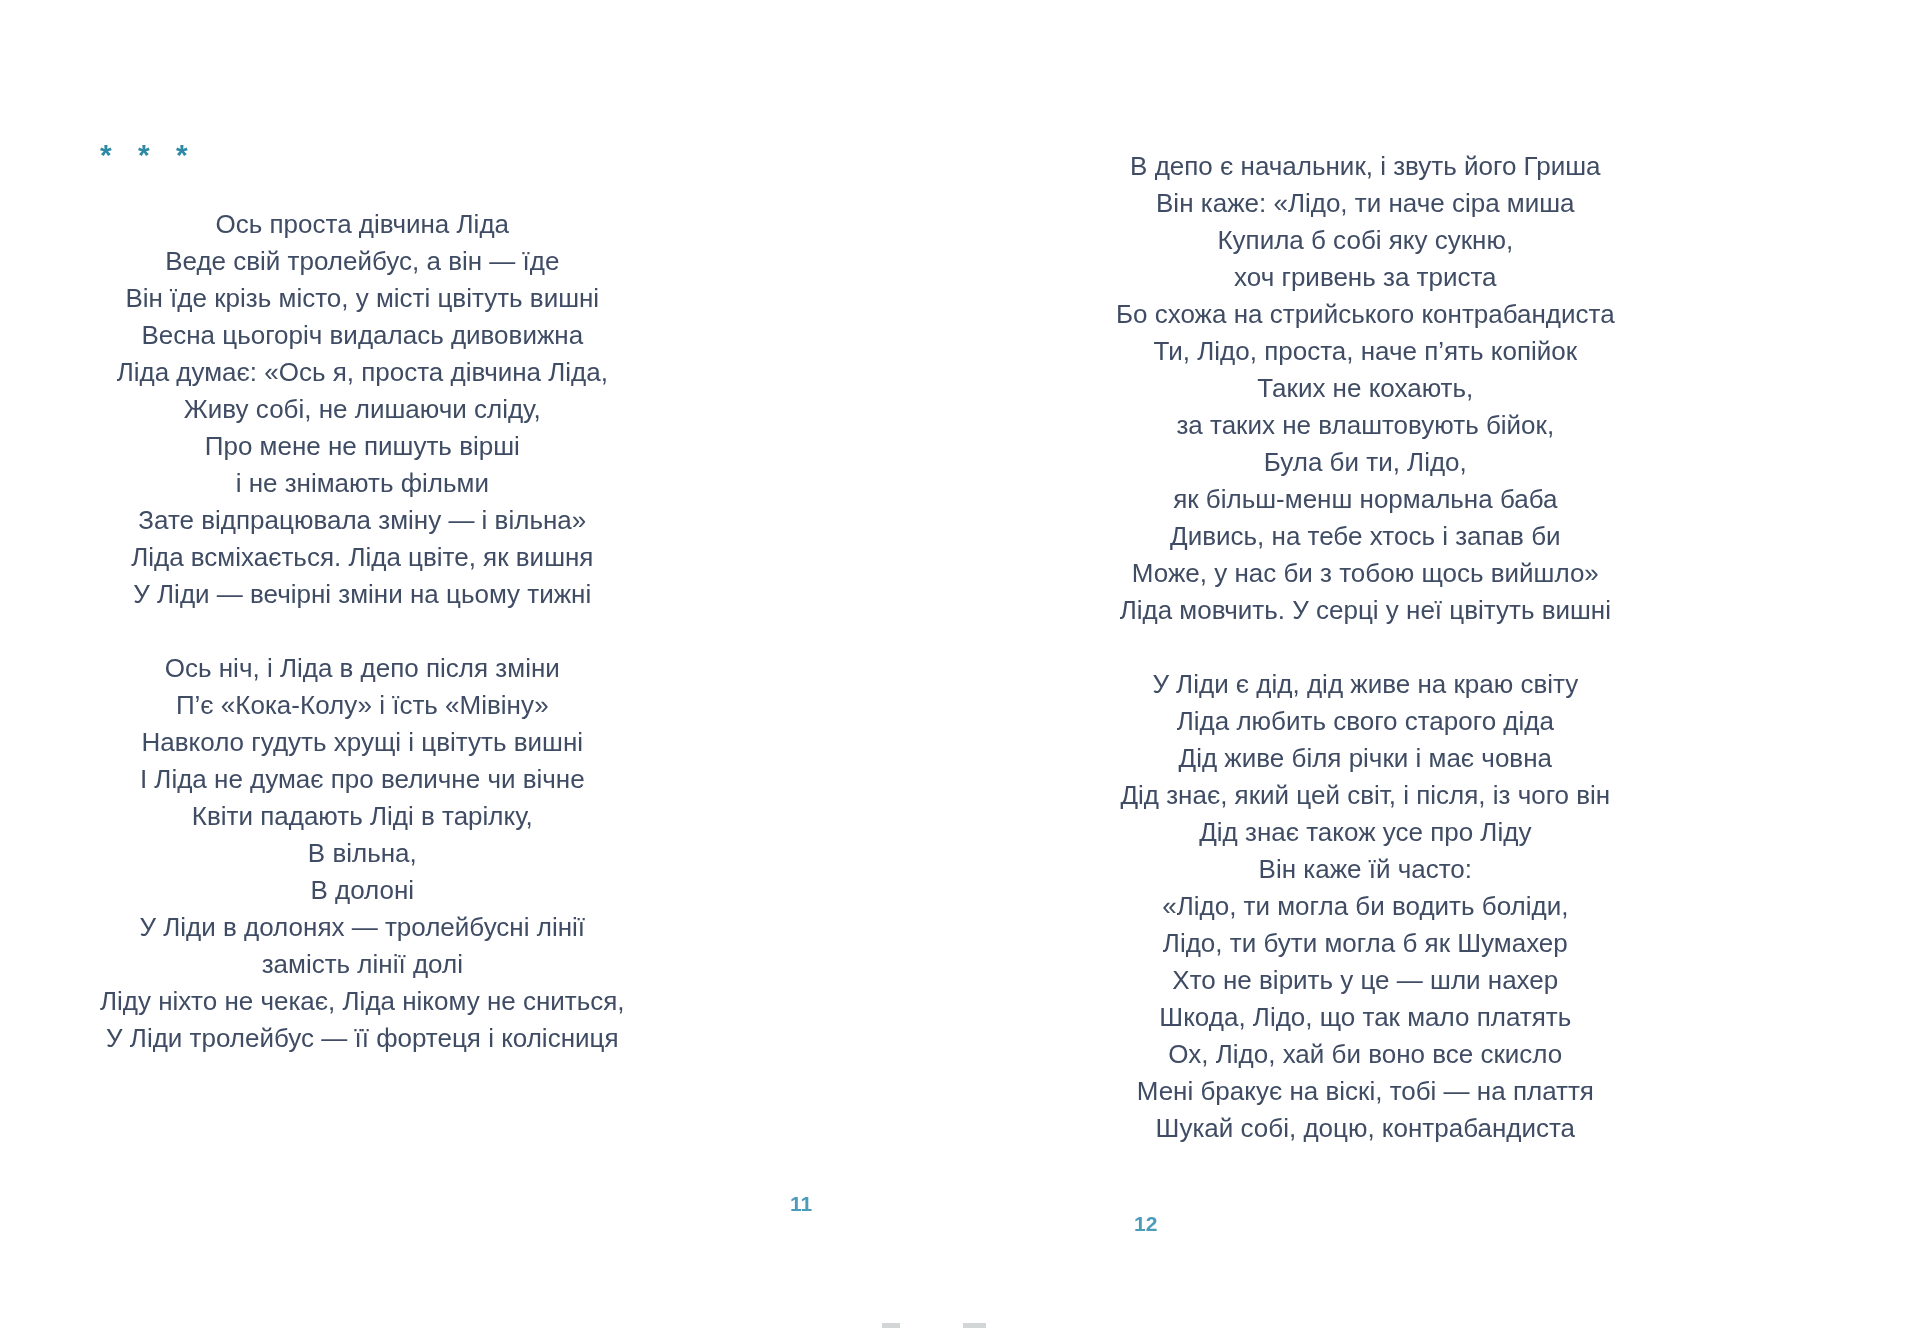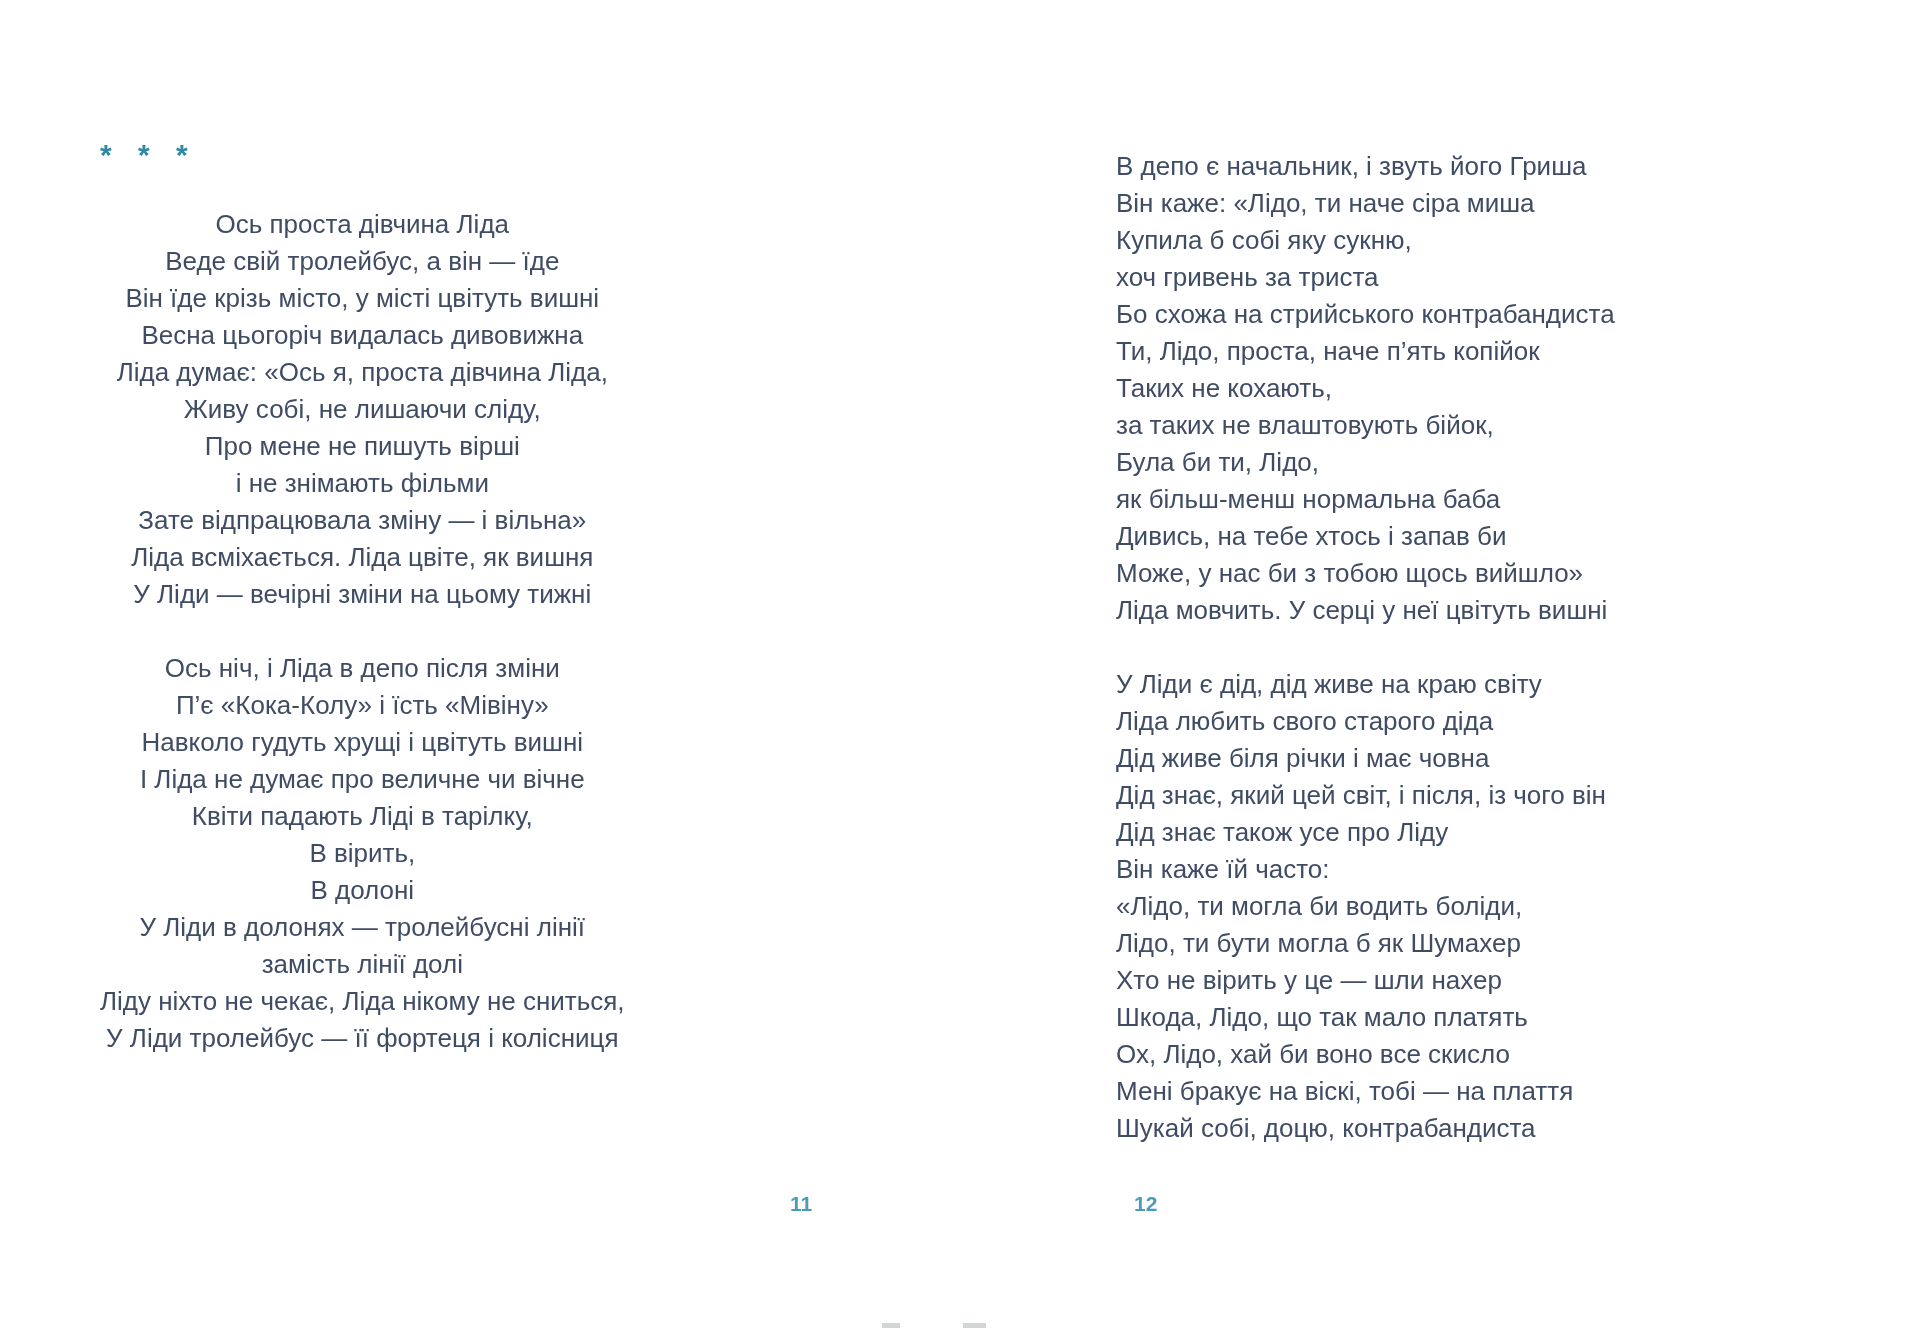--- a/index.html
+++ b/index.html
@@ -26,21 +26,21 @@
   .edge-bl { left: 0; width: 900px; }
   .edge-br { left: 963px; width: 957px; }
 
   .page {
     position: absolute;
     top: 0;
     height: 1328px;
     background: #ffffff;
   }
   .page-left  { left: 0;     width: 882px; }
-  .page-right { left: 986px; width: 934px; }
+  .page-right { left: 986px; width: 934px; text-align: center; }
 
   .ornament {
     position: absolute;
     left: 100px;
     top: 138px;
     font-size: 30px;
     font-weight: bold;
     letter-spacing: 9px;
     color: var(--accent-teal, #2e89a4);
   }
@@ -58,21 +58,21 @@
   .stanza + .stanza { margin-top: 37px; }
 
   .folio {
     position: absolute;
     top: 1192px;
     font-size: 21px;
     font-weight: bold;
     color: var(--page-number, #4b9cba);
   }
   .folio-left  { left: 790px; text-align: center; }
-  .folio-right { left: 148px; }
+  .folio-right { left: 148px; margin-top: 20px; }
 </style>
 </head>
 <body>
 
 <div class="spread">
 
   <div class="edge edge-top edge-tl"></div>
   <div class="edge edge-top edge-tr"></div>
   <div class="edge edge-bottom edge-bl"></div>
   <div class="edge edge-bottom edge-br"></div>
@@ -92,21 +92,21 @@
           <div class="line">Зате відпрацювала зміну — і вільна»</div>
           <div class="line">Ліда всміхається. Ліда цвіте, як вишня</div>
           <div class="line">У Ліди — вечірні зміни на цьому тижні</div>
         </div>
       <div class="stanza">
           <div class="line">Ось ніч, і Ліда в депо після зміни</div>
           <div class="line">П’є «Кока-Колу» і їсть «Мівіну»</div>
           <div class="line">Навколо гудуть хрущі і цвітуть вишні</div>
           <div class="line">І Ліда не думає про величне чи вічне</div>
           <div class="line">Квіти падають Ліді в тарілку,</div>
-          <div class="line">В вірить,</div>
+          <div class="line">В вільна,</div>
           <div class="line">В долоні</div>
           <div class="line">У Ліди в долонях — тролейбусні лінії</div>
           <div class="line">замість лінії долі</div>
           <div class="line">Ліду ніхто не чекає, Ліда нікому не сниться,</div>
           <div class="line">У Ліди тролейбус — її фортеця і колісниця</div>
         </div>
     </div>
     <div class="folio folio-left">11</div>
   </div>
 

